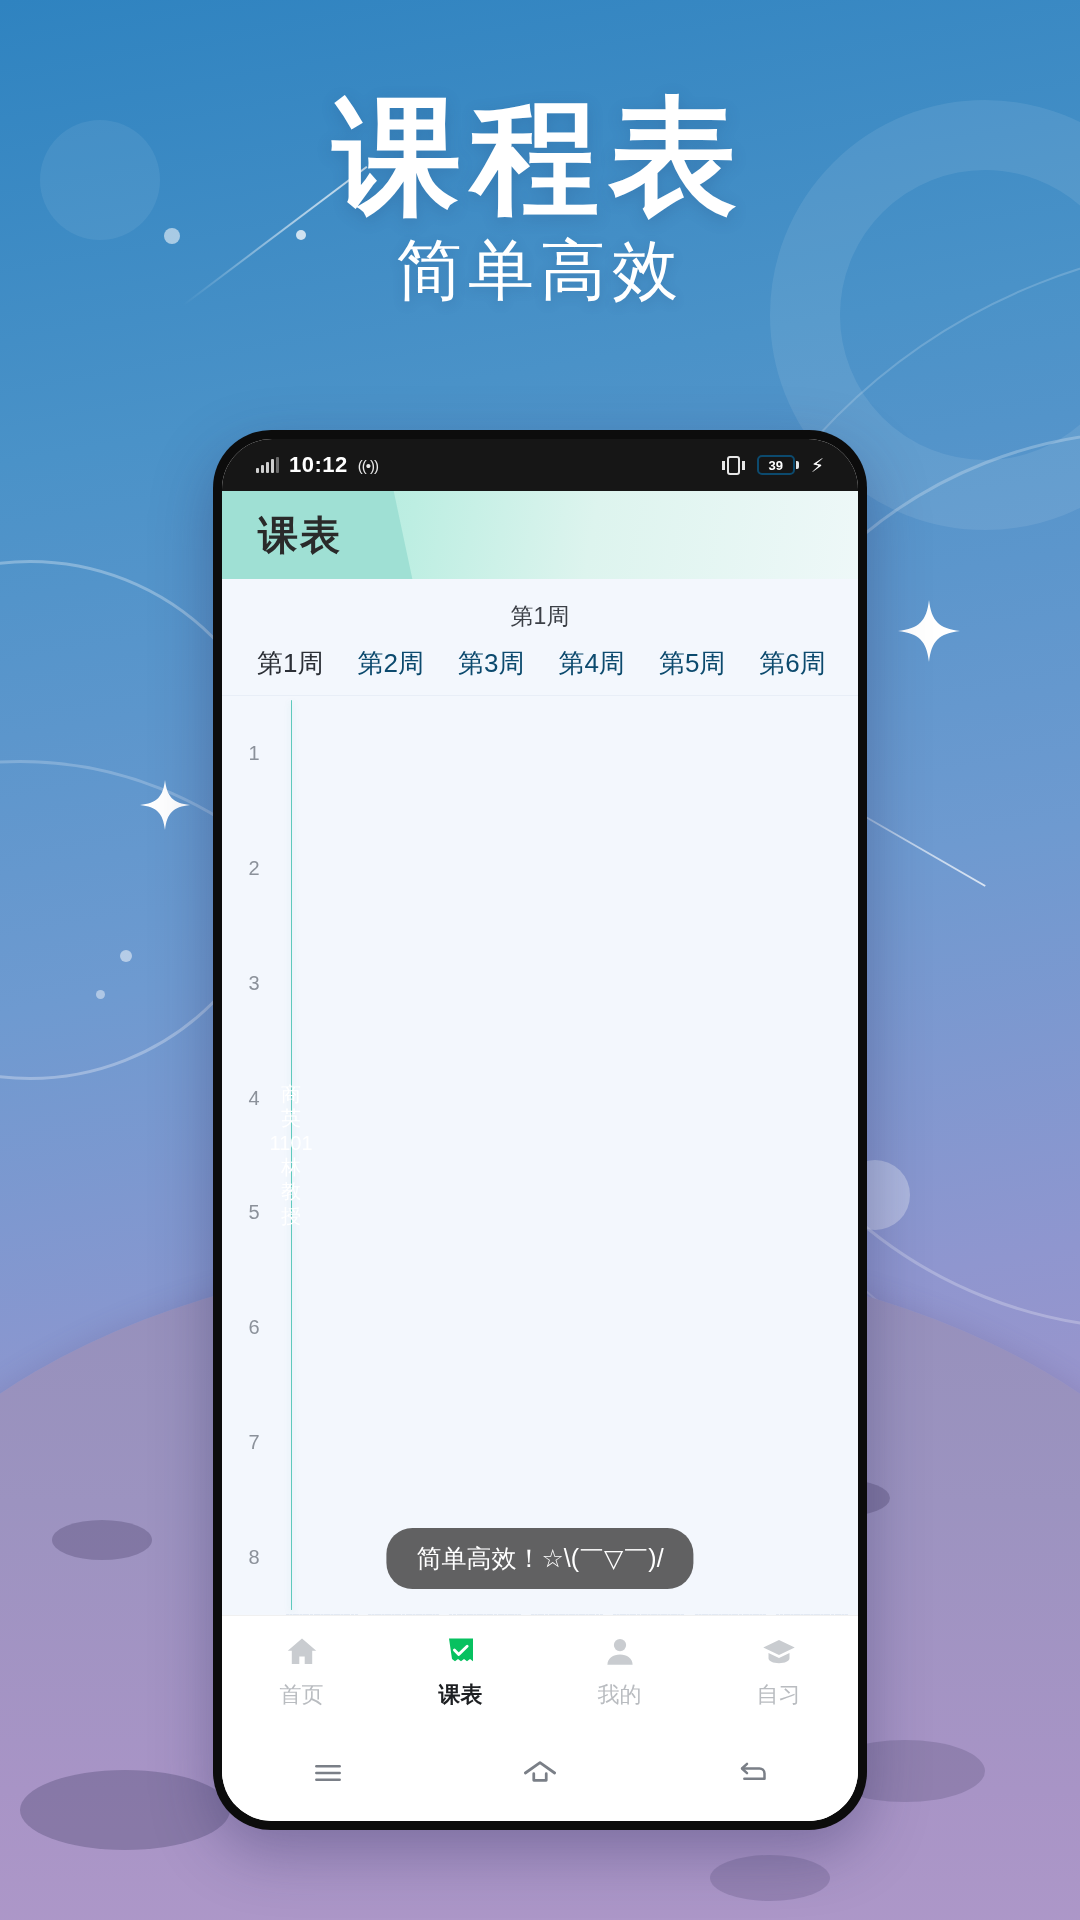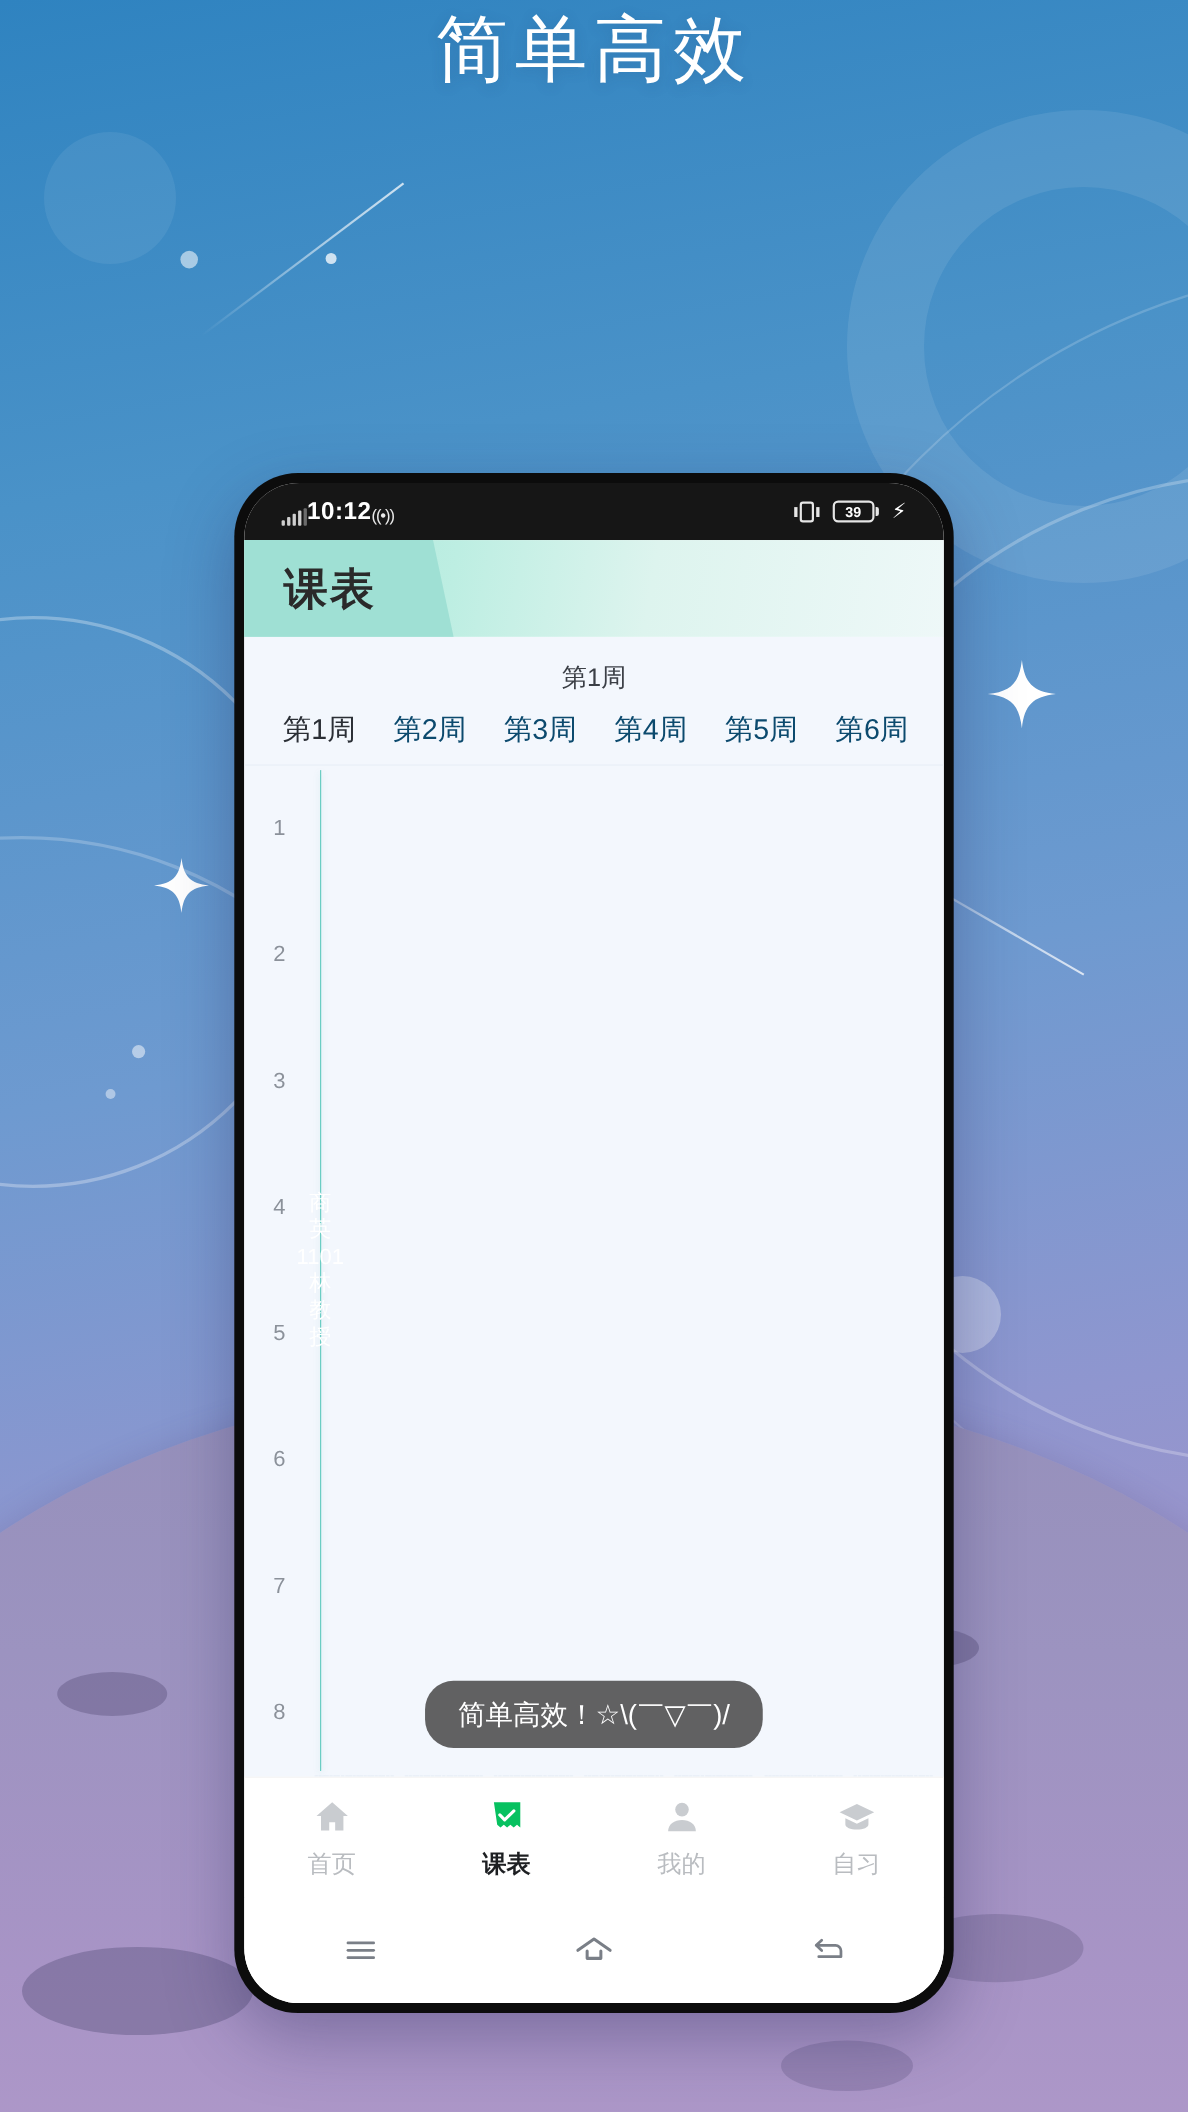--- a/index.html
+++ b/index.html
@@ -116,40 +116,40 @@
 
   
   .statusbar {
     height:52px;
     background:#161616;
     display:flex; align-items:center;
     padding:0 34px;
     color:#ffffff;
     flex:none;
   }
-  .sb-left { display:flex; align-items:flex-end; }
+  .sb-left { display:flex; align-items:center; gap:10px; }
   .sb-right { margin-left:auto; display:flex; align-items:center; gap:12px; }
   .sb-time { font-size:22px; font-weight:bold; letter-spacing:0.5px; }
   .signal-bars { display:flex; align-items:flex-end; gap:2px; height:16px; }
   .signal-bars i { width:3px; background:#cfcfcf; display:block; border-radius:1px; }
   .signal-bars i:nth-child(1){height:5px;}
   .signal-bars i:nth-child(2){height:8px;}
   .signal-bars i:nth-child(3){height:11px;}
   .signal-bars i:nth-child(4){height:14px;}
   .signal-bars i:nth-child(5){height:16px;background:#6b6b6b;}
   .wifi-ico { font-size:15px; color:#e8e8e8; letter-spacing:-1px; }
   .vib-ico { display:flex; align-items:center; gap:2px; }
   .vib-ico .box { width:13px; height:19px; border:2px solid #e6e6e6; border-radius:3px; }
   .vib-ico .tick { width:3px; height:9px; background:#e6e6e6; }
   .battery {
     display:flex; align-items:center;
   }
   .battery .shell {
     width:38px; height:20px;
-    border:2px solid #e5e5e5; border-radius:5px;
+    border:2px solid #0c4a6e; border-radius:5px;
     display:flex; align-items:center; justify-content:center;
     font-size:13px; font-weight:bold; color:#ffffff;
   }
   .battery .nub { width:3px; height:8px; background:#e6e6e6; border-radius:0 2px 2px 0; margin-left:1px; }
   .bolt { font-size:19px; color:#ffffff; line-height:1; }
 
   
   .app-header {
     flex:none;
     height:88px;
@@ -354,20 +354,21 @@
 
   <div class="ground"></div>
   <div class="crater" style="width:100px;height:40px;top:1520px;left:52px;"></div>
   <div class="crater" style="width:210px;height:80px;top:1770px;left:20px;"></div>
   <div class="crater" style="width:90px;height:36px;top:1480px;right:190px;"></div>
   <div class="crater" style="width:160px;height:62px;top:1740px;right:95px;background:rgba(96,86,128,0.32);"></div>
   <div class="crater" style="width:120px;height:46px;top:1855px;right:250px;background:rgba(96,86,128,0.30);"></div>
 </div>
 
 <div class="hero">
+  <div class="hero-title">课程表</div>
   <div class="hero-sub">简单高效</div>
 </div>
 
 <div class="phone">
   <div class="phone-inner">
 
     <div class="statusbar">
       <div class="sb-left">
         <span class="signal-bars">
           <i></i>

